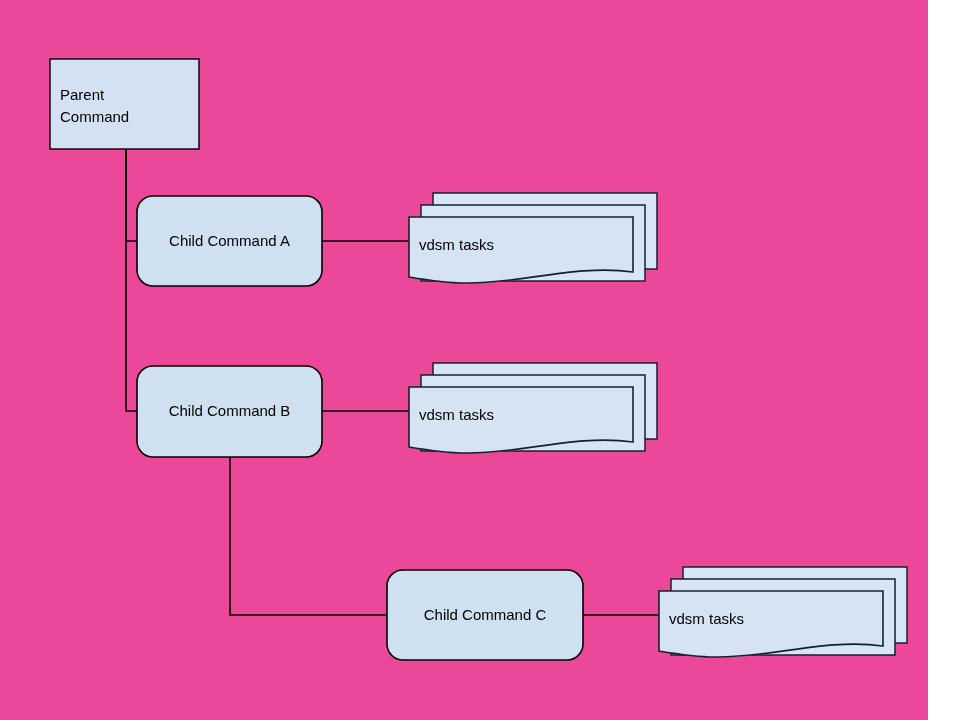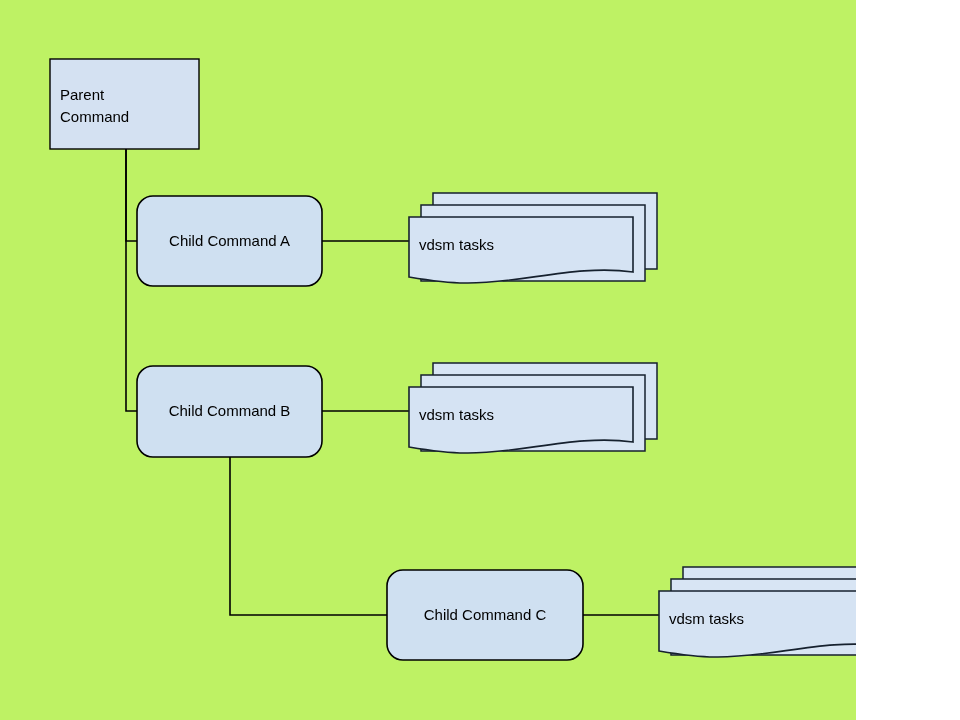--- a/index.html
+++ b/index.html
@@ -6,23 +6,23 @@
   html, body {
     margin: 0;
     padding: 0;
     background: #ffffff;
   }
   body {
     font-family: "Liberation Sans", sans-serif;
   }
   #canvas {
     position: relative;
-    width: 856px;
+    width: 928px;
     height: 720px;
-    background: #bef264;
+    background: #ec4899;
     overflow: hidden;
   }
   #canvas svg.diagram {
     position: absolute;
     left: 0;
     top: 0;
     width: 960px;
     height: 720px;
   }
   .node-label {

